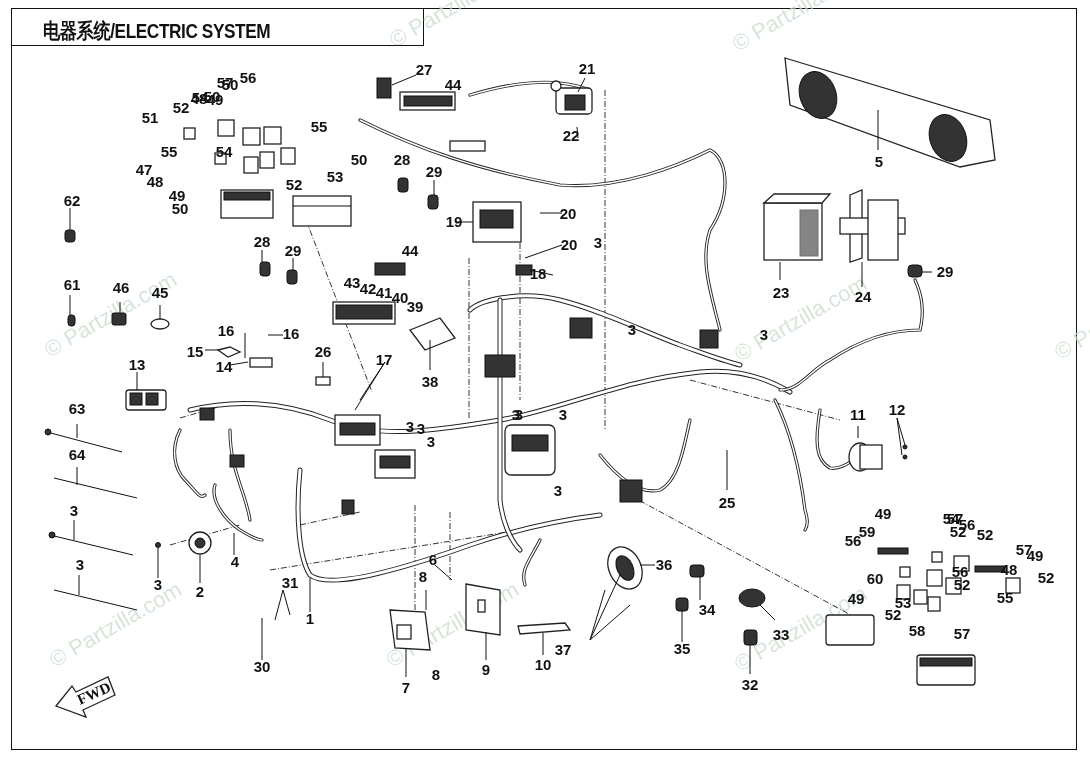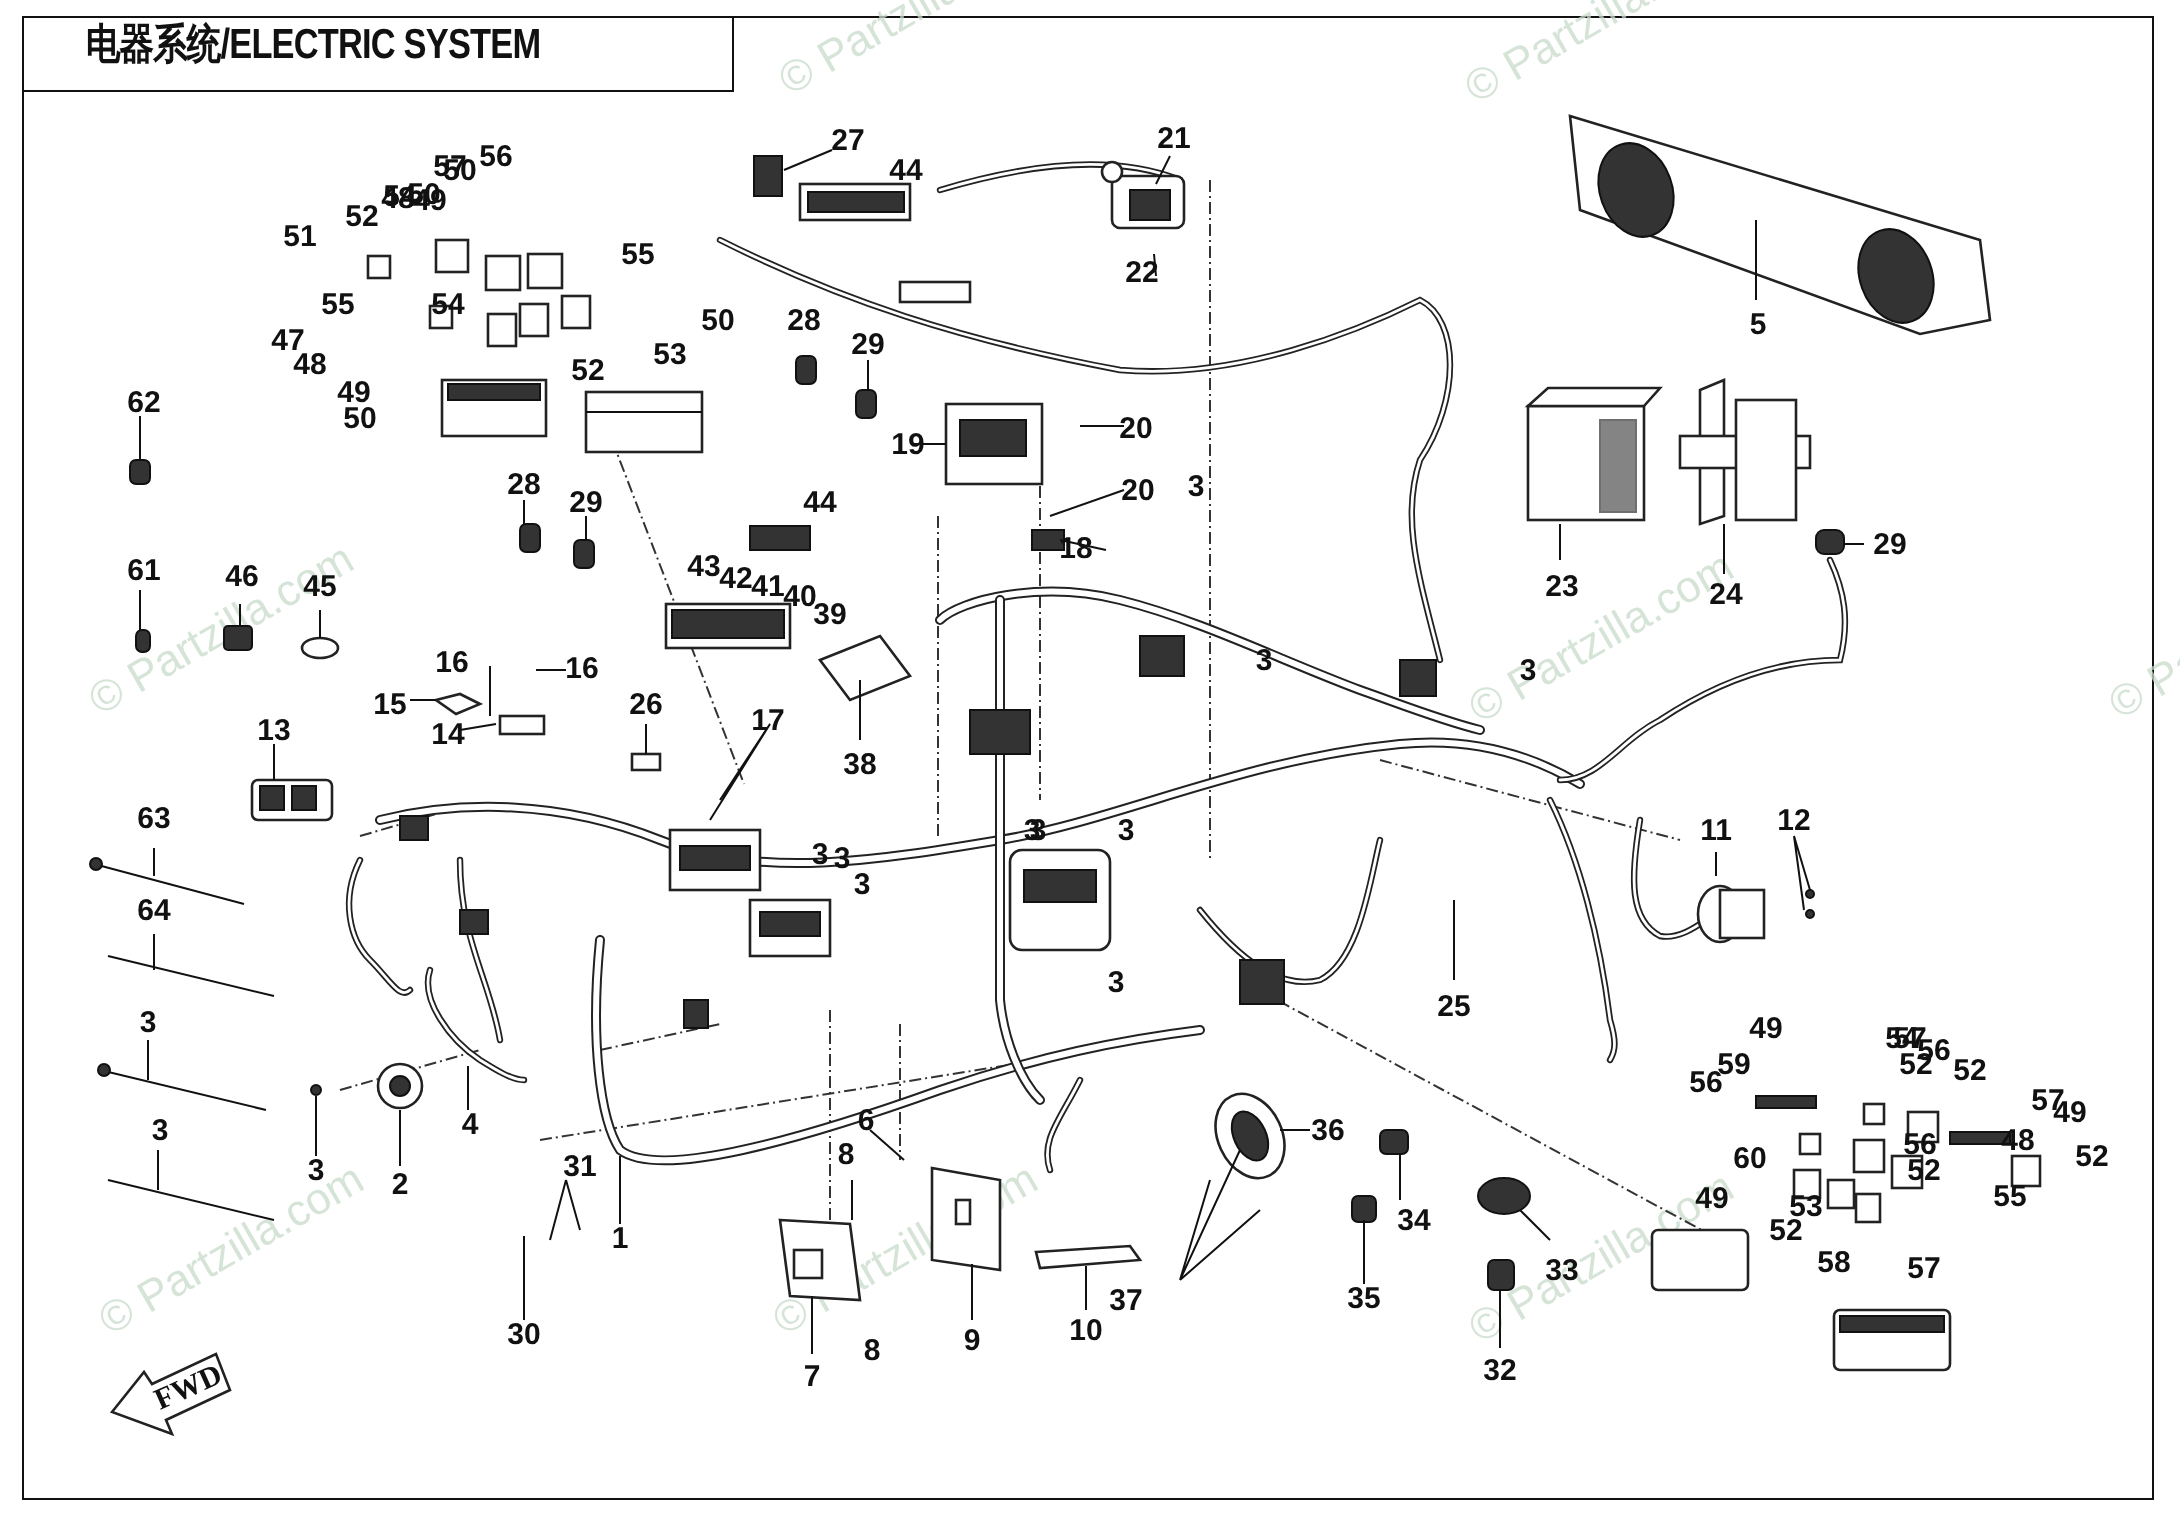--- a/index.html
+++ b/index.html
@@ -1,22 +1,22 @@
 <!DOCTYPE html>
 <html><head>
 <meta charset="utf-8">
 <style>
   html, body { margin: 0; padding: 0; background: #ffffff; }
   body { width: 1090px; height: 760px; position: relative; overflow: hidden;
          font-family: "Liberation Sans", sans-serif; }
   #frame { position: absolute; left: 11px; top: 8px; width: 1066px; height: 742px;
            border: 1.5px solid #111; box-sizing: border-box; }
-  #title-box { position: absolute; left: 11px; top: 8px; width: 356px; height: 38px;
+  #title-box { position: absolute; left: 11px; top: 8px; width: 413px; height: 38px;
                border-right: 1.5px solid #111; border-bottom: 1.5px solid #111; box-sizing: border-box;
-               display: flex; align-items: flex-start; padding-left: 32px; }
+               display: flex; align-items: flex-end; padding-left: 32px; }
   #title-text { font-family: "Liberation Sans", sans-serif; font-weight: bold; font-size: 21px;
                 letter-spacing: -0.5px; color: #111; transform: scaleX(0.82); transform-origin: left center;
                 white-space: nowrap; }
   #diagram { position: absolute; left: 0; top: 0; width: 1090px; height: 760px; }
   .callout { font-family: "Liberation Sans", sans-serif; font-weight: bold; font-size: 15px; fill: #111; }
   .leader { stroke: #111; stroke-width: 1; fill: none; }
   .dash { stroke: #333; stroke-width: 1; fill: none; stroke-dasharray: 6 2 1 2; }
   .part { stroke: #222; stroke-width: 1.3; fill: #fff; }
   .part-dark { stroke: #111; stroke-width: 1; fill: #333; }
   .harness { stroke: #222; stroke-width: 5; fill: none; stroke-linecap: round; }

